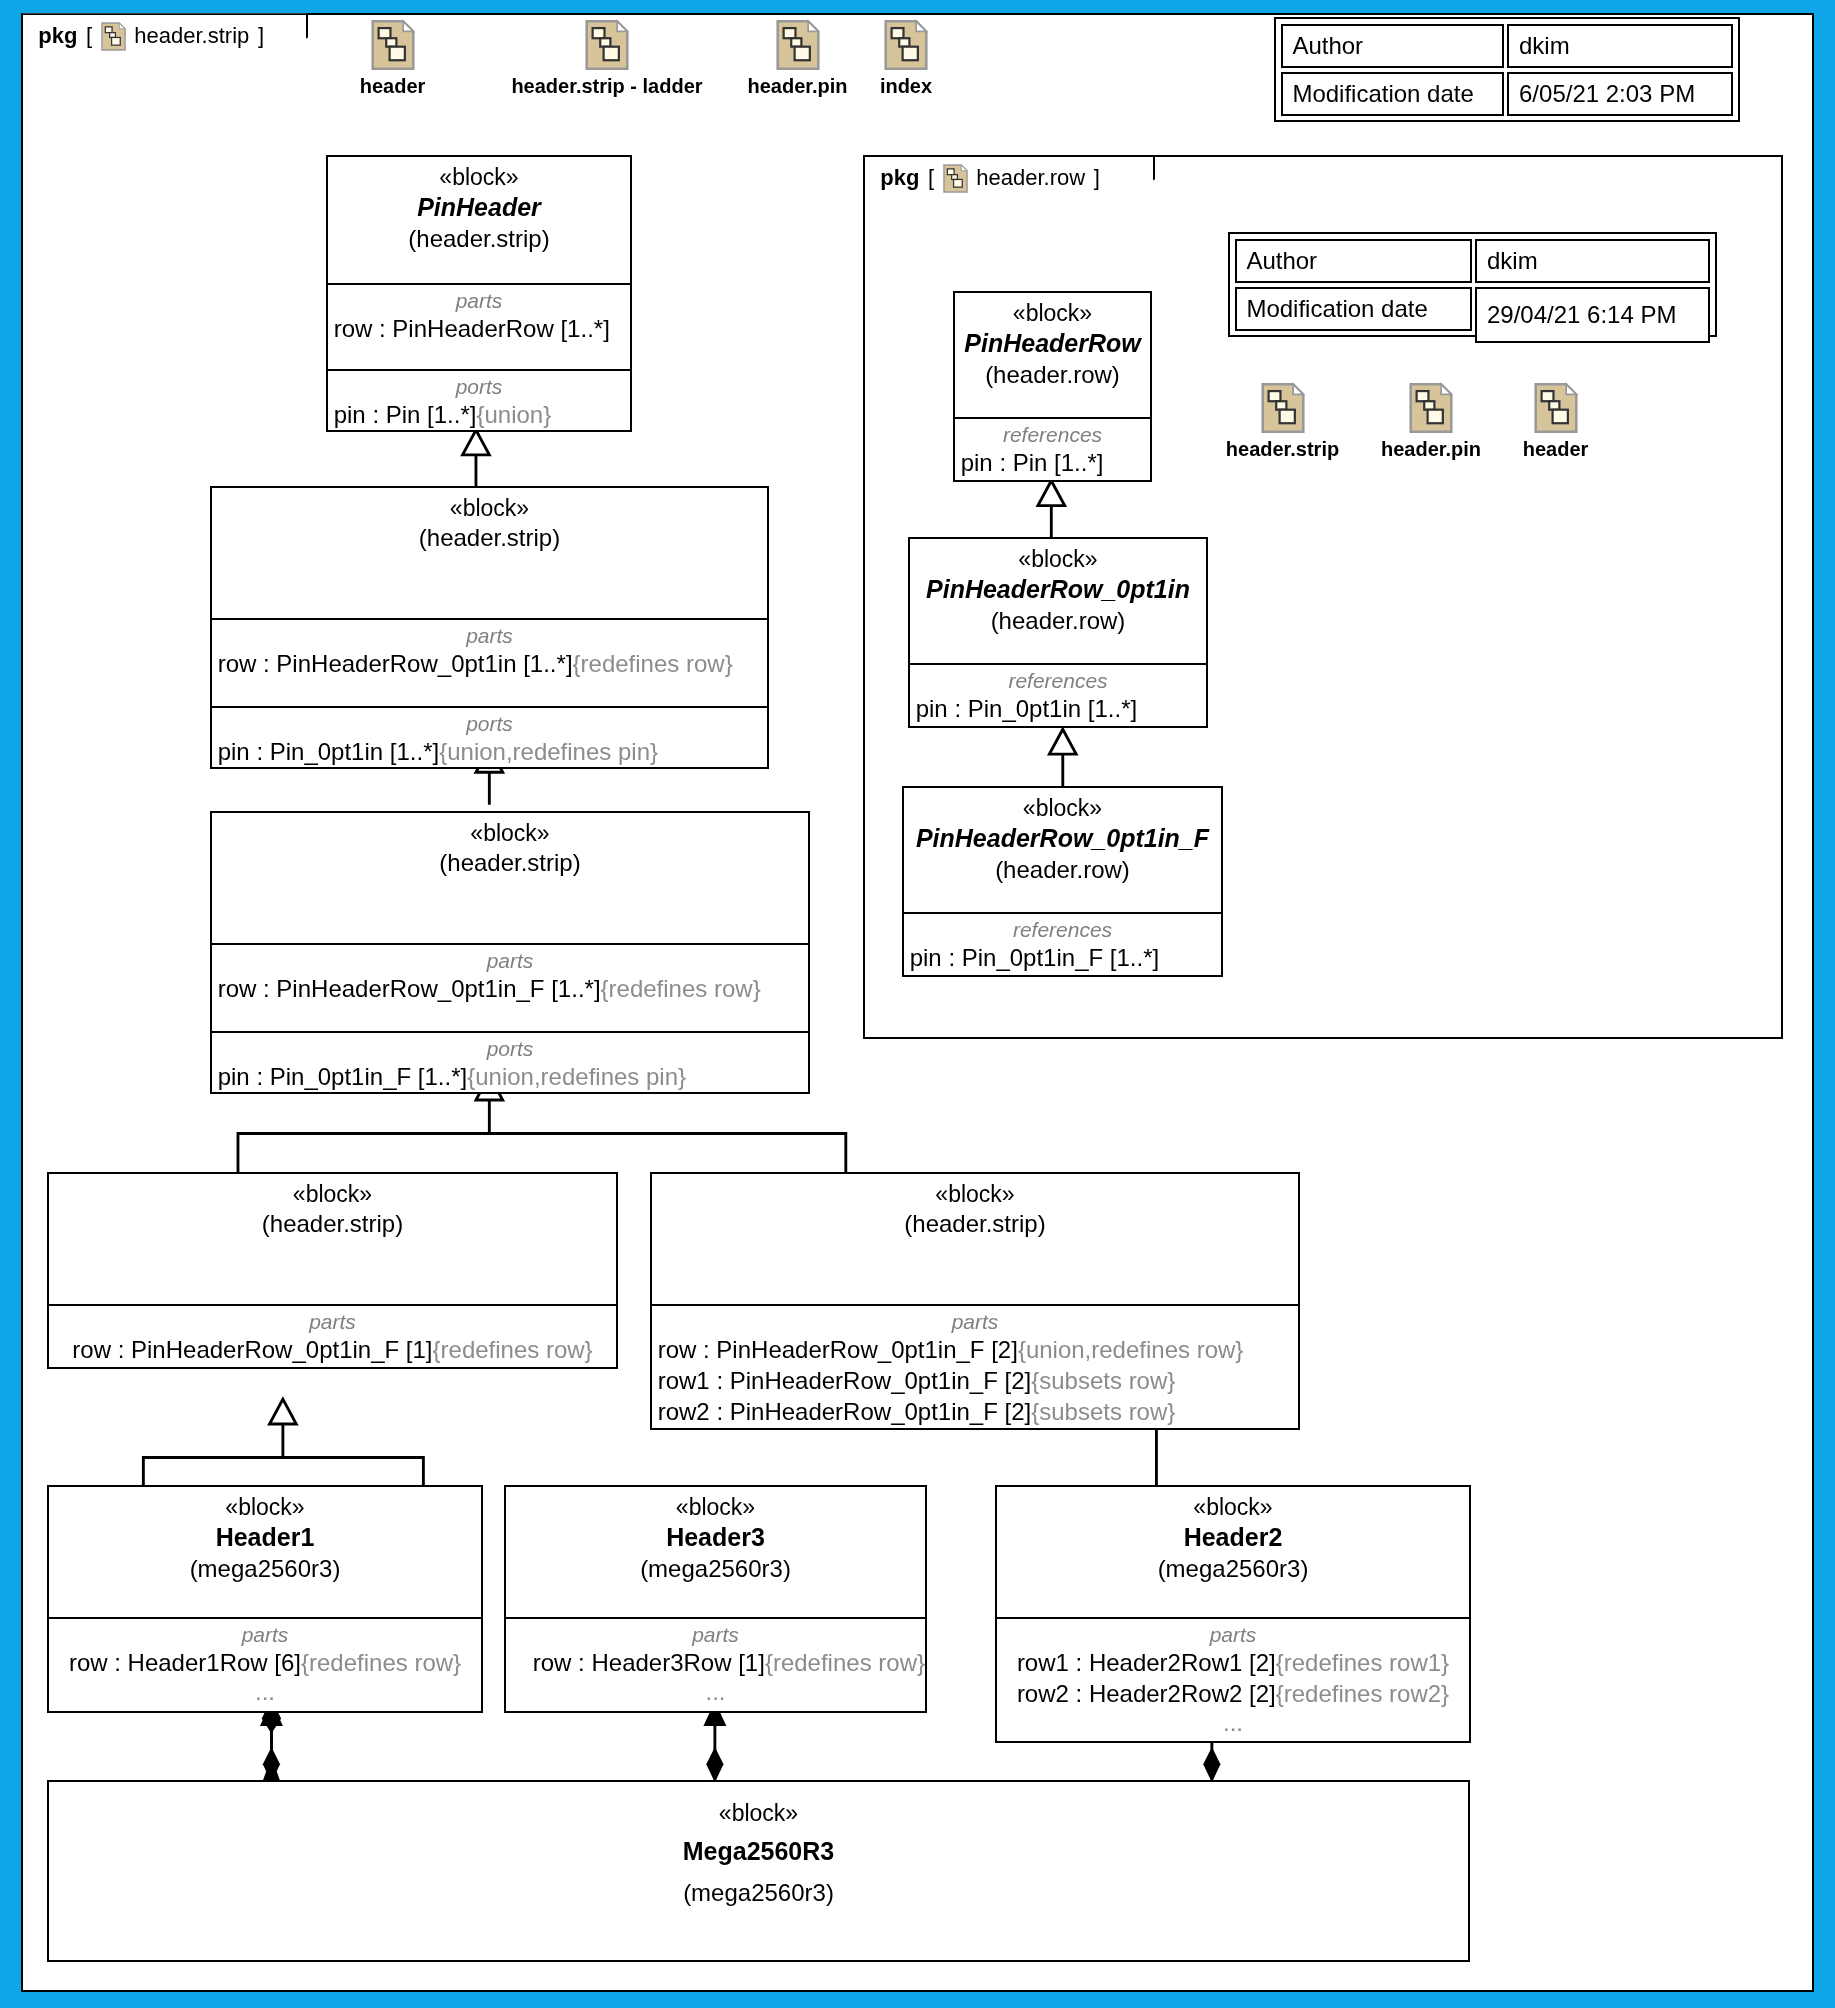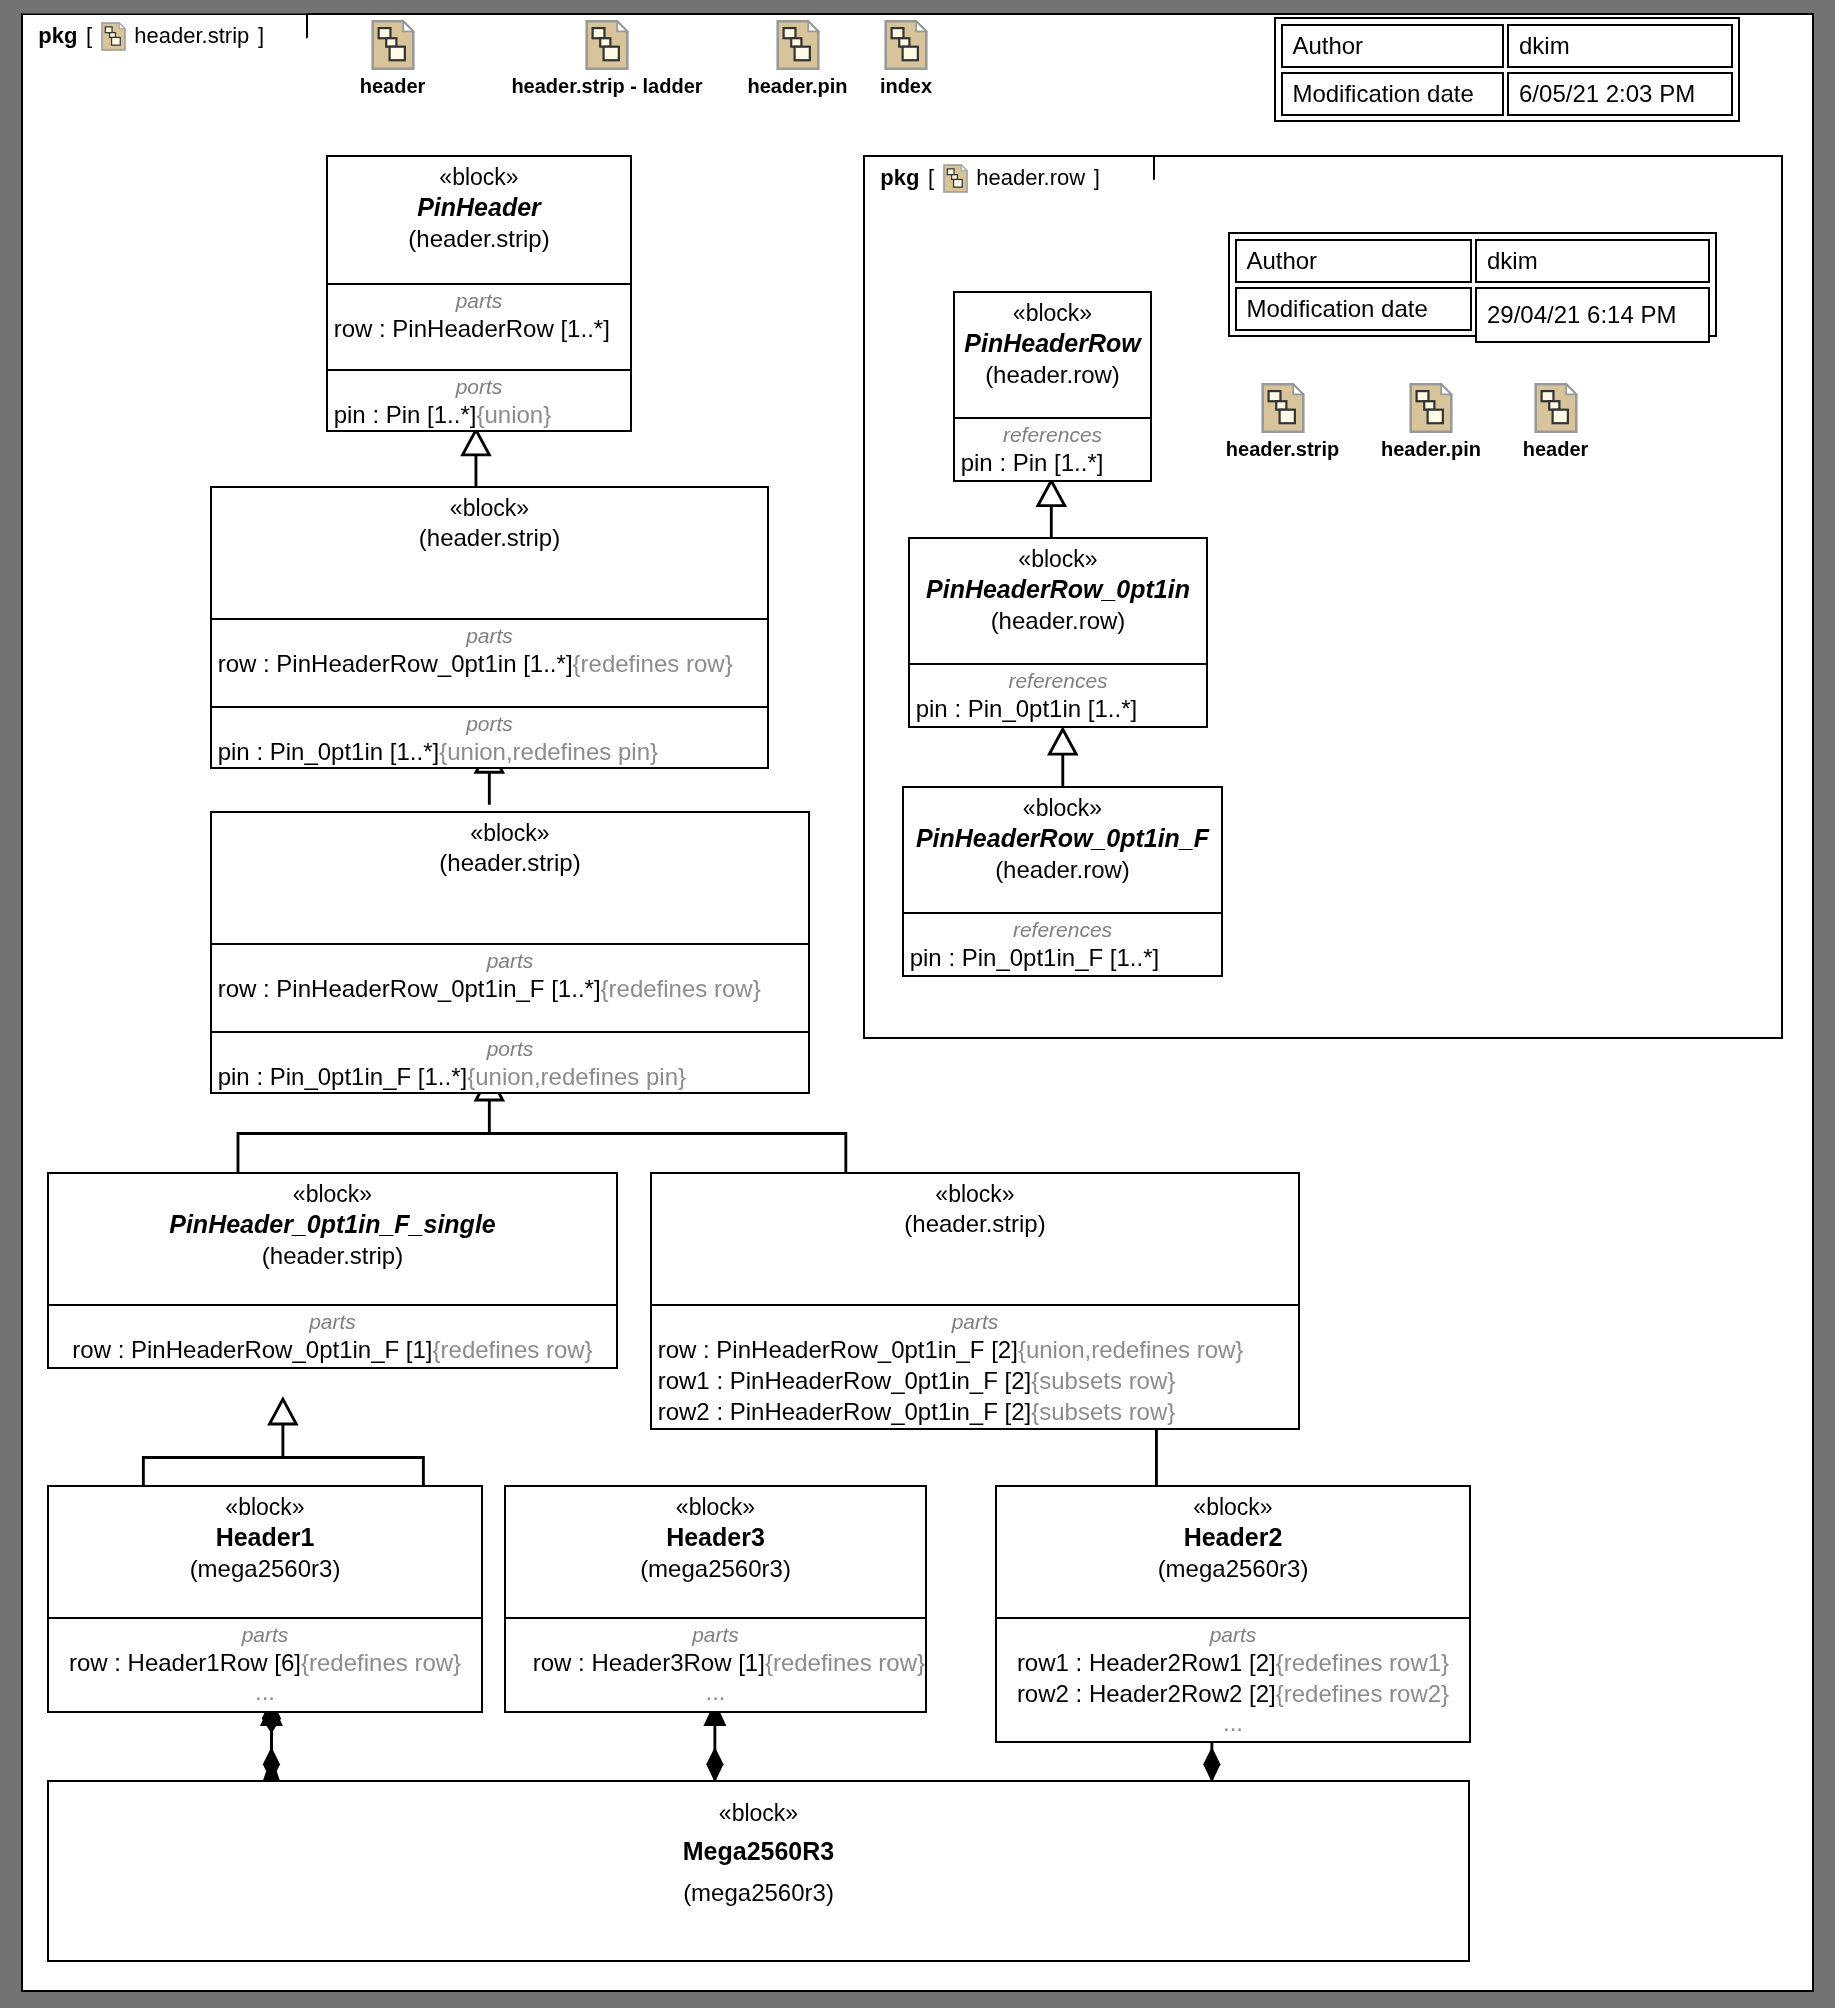--- a/index.html
+++ b/index.html
@@ -1,17 +1,17 @@
 <!DOCTYPE html>
 <html><head>
 <meta charset="utf-8">
 <style>
   html,body{margin:0;padding:0;background:#fff;}
   body{font-family:"Liberation Sans","DejaVu Sans",sans-serif;color:#000;}
-  #page{position:relative;width:1835px;height:2008px;overflow:hidden;background:#737373;}
+  #page{position:relative;width:1835px;height:2008px;overflow:hidden;background:#0ea5e9;}
 
   
   .pkg-frame{position:absolute;border:2.9px solid #000;background:#fff;box-sizing:border-box;}
   .pkg-tab{position:absolute;display:flex;align-items:center;gap:8.6px;
            border:2.9px solid #000;border-bottom:none;background:#fff;box-sizing:border-box;
            padding:0 32.5px 0 15.3px;height:44px;
            clip-path:polygon(0 0,100% 0,100% 55%,88% 100%,0 100%);}
   .pkg-tab .kw{font-weight:bold;font-size:22px;}
   .pkg-tab .br{font-size:22px;}
   .pkg-tab .nm{font-size:22px;}
@@ -295,21 +295,20 @@
       <div class="ttl">ports</div>
       <div class="feat">
         <span>pin : Pin_0pt1in_F [1..*]</span><span class="con">{union,redefines pin}</span>
       </div>
     </div>
   </div>
 
   <div class="blk" style="left:47px;top:1172px;width:571px;height:197px;">
     <div class="hdr" style="height:117px;">
       <div class="kwline">«block»</div>
-      <div class="nmline abs">PinHeader_0pt1in_F_single</div>
       <div class="pkline">(header.strip)</div>
     </div>
     <div class="cmp last" style="height:77px;">
       <div class="ttl">parts</div>
       <div class="feat" style="text-align:center;padding-left:0;">
         <span>row : PinHeaderRow_0pt1in_F [1]</span><span class="con">{redefines row}</span>
       </div>
     </div>
   </div>
 

